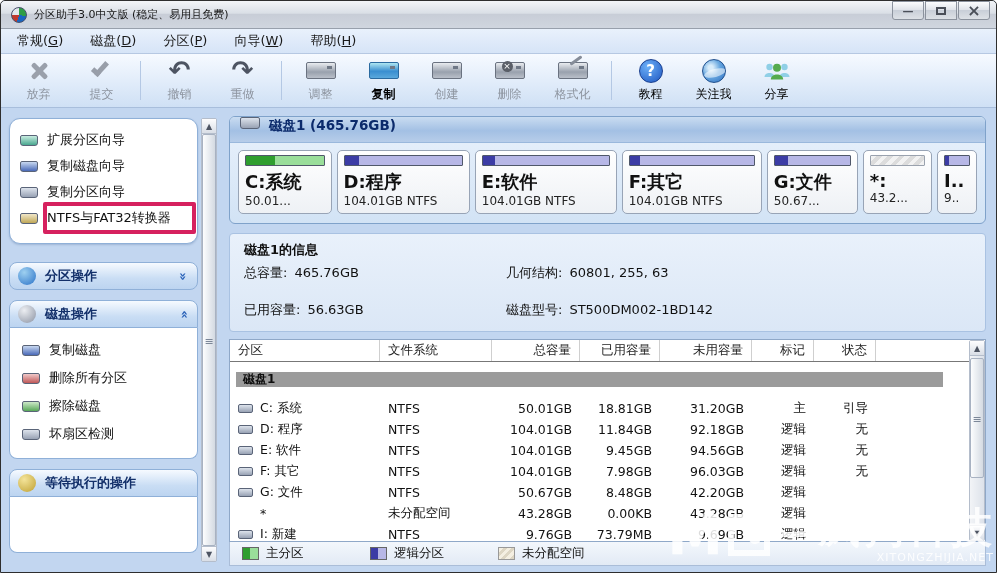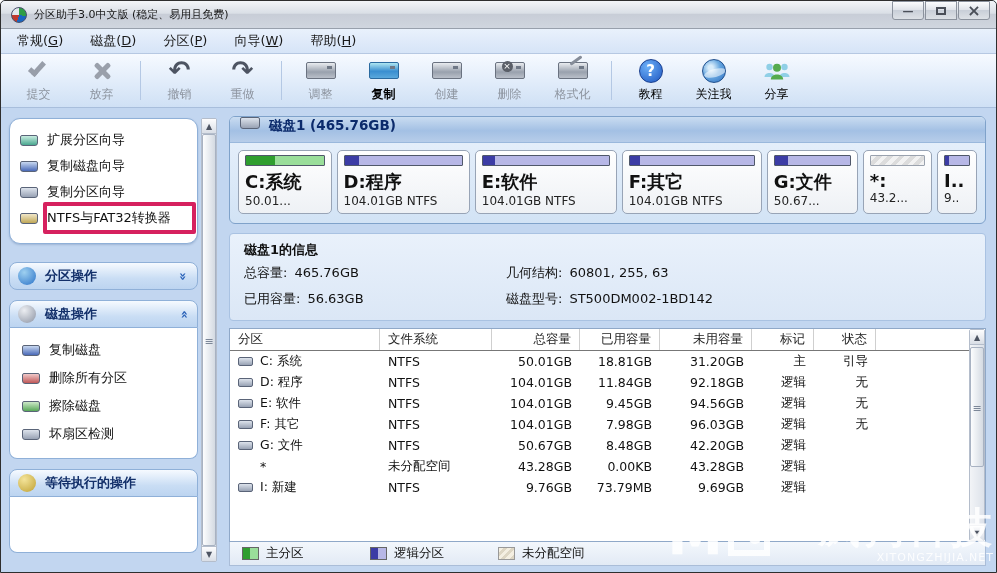--- a/index.html
+++ b/index.html
@@ -130,21 +130,21 @@
   .bar.primary { background:#9ade9a; } .bar.primary .fill { background:#2f9e2f; }
   .bar.logical { background:#b7b7e6; } .bar.logical .fill { background:#3c3ca5; }
   .bar.unallocated { background:repeating-linear-gradient(135deg,#f2f2f2 0 4px,#dcdcdc 4px 8px); border-color:#9aa2ae; }
   .bar .fill { position:absolute; left:0; top:0; bottom:0; }
   .block .nm  { font-size:18px; font-weight:bold; white-space:nowrap; overflow:hidden; }
   .block .inf { font-size:12px; color:#222; white-space:nowrap; overflow:hidden; }
 
   .info-panel { border:1px solid #a9c2e2; border-radius:4px; background:linear-gradient(#e9f1fb,#dbe7f6);
     padding:7px 14px 12px; margin-bottom:7px; }
   .info-title { font-weight:bold; margin-bottom:5px; }
-  .info-grid { display:grid; grid-template-columns:262px auto; row-gap:8px; }
+  .info-grid { display:grid; grid-template-columns:262px auto; row-gap:19px; }
   .info-field .fv { margin-left:7px; }
 
   .table-panel { flex:1; min-height:0; border:1px solid #8fa8c8; background:#fff; display:flex; overflow:hidden; }
   .table-main { flex:1; min-width:0; display:flex; flex-direction:column; overflow:hidden; }
   .t-head { flex:0 0 22px; display:flex; align-items:stretch; border-bottom:1px solid #777; font-size:12.5px; color:#222; }
   .hc { display:flex; align-items:center; padding:0 8px; border-right:1px solid #cfcfcf; }
   .c-name   { flex:0 0 150px; }
   .c-fs     { flex:0 0 112px; }
   .c-total  { flex:0 0 88px; justify-content:flex-end; text-align:right; }
   .c-used   { flex:0 0 80px; justify-content:flex-end; text-align:right; }
@@ -209,29 +209,29 @@
     <span class="menu-item"><span>磁盘(</span><u>D</u><span>)</span></span>
     <span class="menu-item"><span>分区(</span><u>P</u><span>)</span></span>
     <span class="menu-item"><span>向导(</span><u>W</u><span>)</span></span>
     <span class="menu-item"><span>帮助(</span><u>H</u><span>)</span></span>
   </div>
 
   <div class="toolbar">
     <div class="tb-group">
       <div class="tb-btn disabled">
         <span class="ic-wrap">
+            <span class="i-cross"></span>
+          </span>
+        <span class="lbl">放弃</span>
+      </div>
+      <div class="tb-btn disabled">
+        <span class="ic-wrap">
             <span class="i-check"></span>
           </span>
         <span class="lbl">提交</span>
-      </div>
-      <div class="tb-btn disabled">
-        <span class="ic-wrap">
-            <span class="i-cross"></span>
-          </span>
-        <span class="lbl">放弃</span>
       </div>
     </div>
     <div class="tb-sep"></div>
     <div class="tb-group">
       <div class="tb-btn disabled">
         <span class="ic-wrap">
             <span class="i-undo"></span>
           </span>
         <span class="lbl">撤销</span>
       </div>
@@ -462,20 +462,23 @@
             <span class="hc c-name">分区</span>
             <span class="hc c-fs">文件系统</span>
             <span class="hc c-total">总容量</span>
             <span class="hc c-used">已用容量</span>
             <span class="hc c-free">未用容量</span>
             <span class="hc c-tag">标记</span>
             <span class="hc c-status">状态</span>
             <span class="hc c-fill"></span>
           </div>
 
+          <div class="group-row">
+            <span>磁盘1</span>
+          </div>
 
           <div class="t-row">
             <span class="hc c-name">
                 <span class="row-ico"></span>
                 <span>C: 系统</span>
               </span>
             <span class="hc c-fs">NTFS</span>
             <span class="hc c-total">50.01GB</span>
             <span class="hc c-used">18.81GB</span>
             <span class="hc c-free">31.20GB</span>

